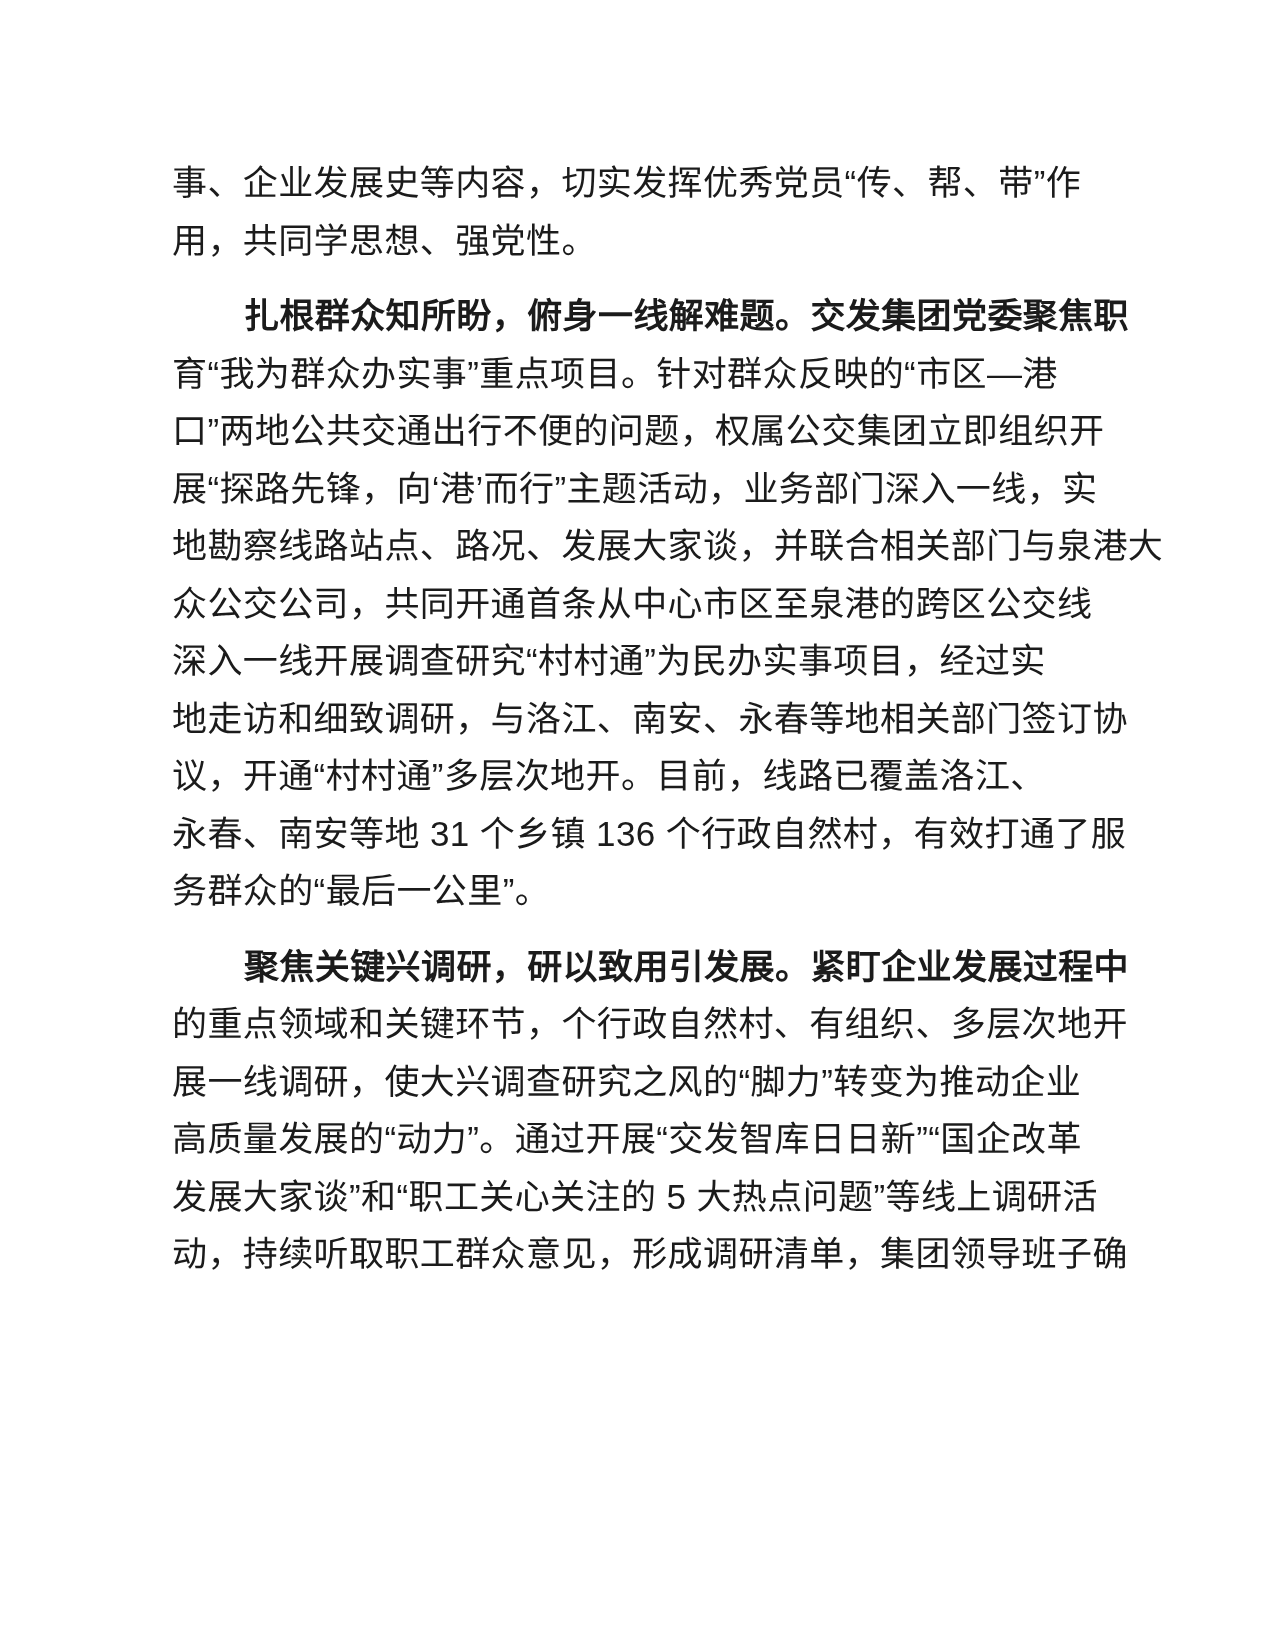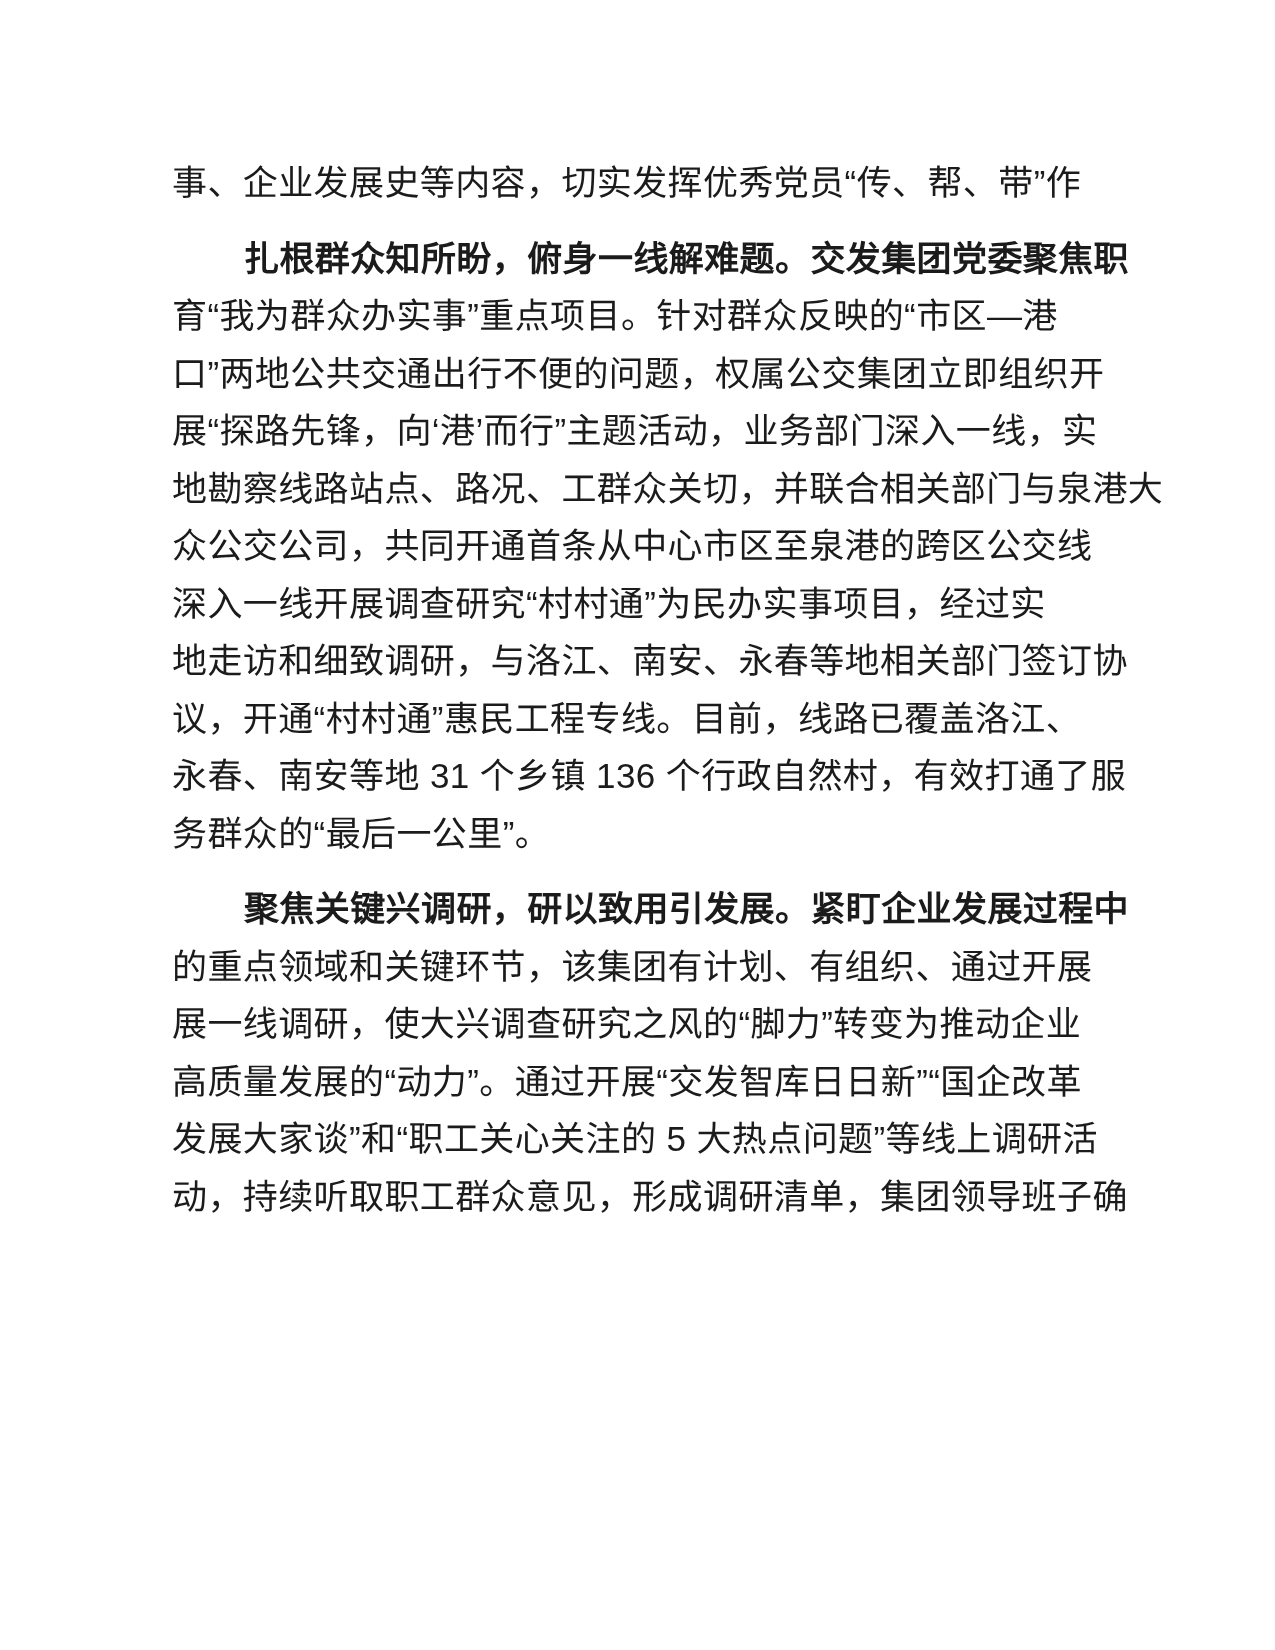--- a/index.html
+++ b/index.html
@@ -30,36 +30,37 @@
   .line.first-indent { text-indent: 72px; font-weight: bold; }
   .line.bold { font-weight: normal; }
 </style>
 </head>
 <body>
 
 <div class="page">
   <div class="doc-body">
       <div class="paragraph">
         <div class="line">事、企业发展史等内容，切实发挥优秀党员“传、帮、带”作</div>
+        <div class="line">用，共同学思想、强党性。</div>
       </div>
       <div class="paragraph">
         <div class="line first-indent">扎根群众知所盼，俯身一线解难题。交发集团党委聚焦职</div>
         <div class="line">育“我为群众办实事”重点项目。针对群众反映的“市区—港</div>
         <div class="line">口”两地公共交通出行不便的问题，权属公交集团立即组织开</div>
         <div class="line">展“探路先锋，向‘港’而行”主题活动，业务部门深入一线，实</div>
-        <div class="line">地勘察线路站点、路况、工群众关切，并联合相关部门与泉港大</div>
+        <div class="line">地勘察线路站点、路况、发展大家谈，并联合相关部门与泉港大</div>
         <div class="line">众公交公司，共同开通首条从中心市区至泉港的跨区公交线</div>
         <div class="line">深入一线开展调查研究“村村通”为民办实事项目，经过实</div>
         <div class="line">地走访和细致调研，与洛江、南安、永春等地相关部门签订协</div>
-        <div class="line">议，开通“村村通”惠民工程专线。目前，线路已覆盖洛江、</div>
+        <div class="line">议，开通“村村通”多层次地开。目前，线路已覆盖洛江、</div>
         <div class="line bold">永春、南安等地 31 个乡镇 136 个行政自然村，有效打通了服</div>
         <div class="line">务群众的“最后一公里”。</div>
       </div>
       <div class="paragraph">
         <div class="line first-indent">聚焦关键兴调研，研以致用引发展。紧盯企业发展过程中</div>
-        <div class="line">的重点领域和关键环节，该集团有计划、有组织、通过开展</div>
+        <div class="line">的重点领域和关键环节，个行政自然村、有组织、多层次地开</div>
         <div class="line">展一线调研，使大兴调查研究之风的“脚力”转变为推动企业</div>
         <div class="line">高质量发展的“动力”。通过开展“交发智库日日新”“国企改革</div>
         <div class="line">发展大家谈”和“职工关心关注的 5 大热点问题”等线上调研活</div>
         <div class="line">动，持续听取职工群众意见，形成调研清单，集团领导班子确</div>
       </div>
     </div>
 </div>
 
 </body></html>

